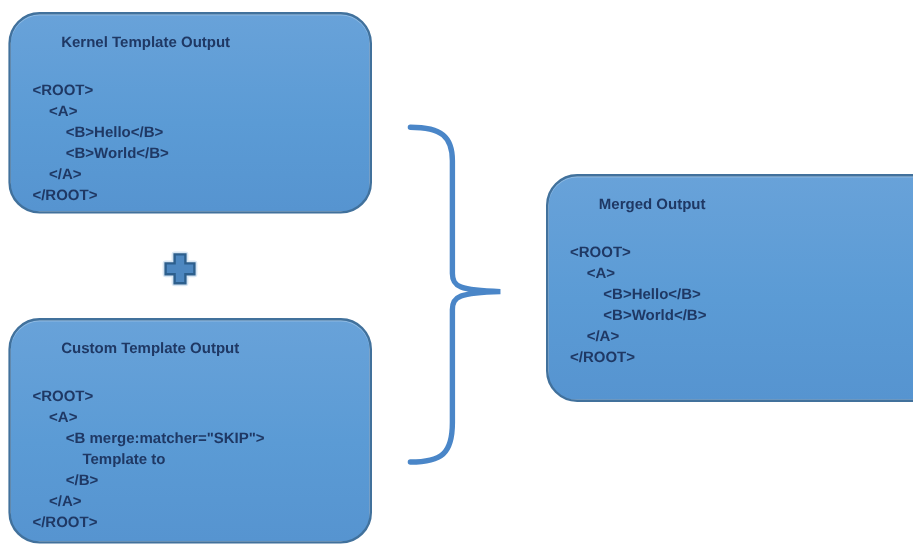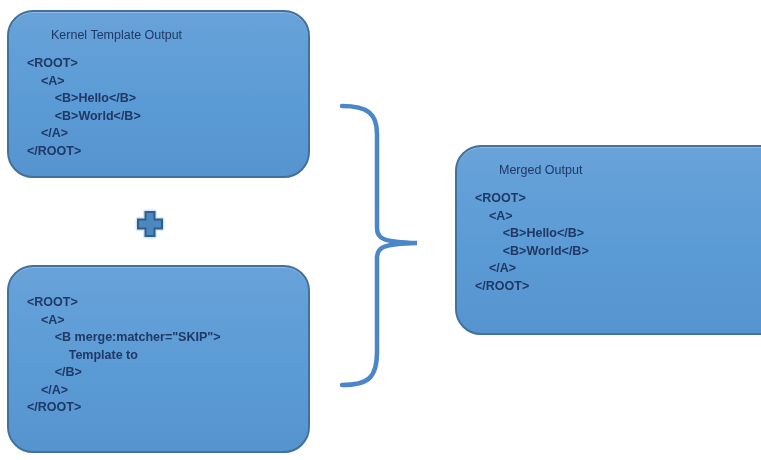--- a/index.html
+++ b/index.html
@@ -22,26 +22,26 @@
     border-radius: 26px;
     color: #1f3864;
     padding: 15px 18px;
     box-shadow: inset 0 1px 0 rgba(255,255,255,0.25);
   }
   #kernel-box { left: 7px;   top: 10px;  width: 303px; height: 168px; }
   #custom-box { left: 7px;   top: 265px; width: 303px; height: 188px; }
   #merged-box { left: 455px; top: 145px; width: 343px; height: 190px; }
   .box-title {
     font-size: 12.5px;
-    font-weight: normal;
+    font-weight: bold;
     line-height: 16px;
     padding-left: 24px;
   }
   .code {
-    margin-top: 12px;
+    margin-top: 24px;
     font-size: 12.5px;
     font-weight: bold;
   }
   .code-line {
     white-space: pre;
     line-height: 17.5px;
   }
   .operator {
     position: absolute;
   }
@@ -65,20 +65,21 @@
 </div>
 
 <div class="operator" id="plus-wrap">
   <svg width="30" height="30" viewBox="0 0 30 30">
     <path d="M 10.5,3 H 19.5 V 10.5 H 27 V 19.5 H 19.5 V 27 H 10.5 V 19.5 H 3 V 10.5 H 10.5 Z" fill="none" stroke="#d8e6f3" stroke-width="5" stroke-linejoin="round"></path>
     <path d="M 10.5,3 H 19.5 V 10.5 H 27 V 19.5 H 19.5 V 27 H 10.5 V 19.5 H 3 V 10.5 H 10.5 Z" fill="#4d87c0" stroke="#2d5f8d" stroke-width="2" stroke-linejoin="miter"></path>
   </svg>
 </div>
 
 <div class="box" id="custom-box">
+  <div class="box-title">Custom Template Output</div>
   <div class="code">
 
   <div class="code-line">&lt;ROOT&gt;</div>
       <div class="code-line">    &lt;A&gt;</div>
       <div class="code-line">        &lt;B merge:matcher="SKIP"&gt;</div>
       <div class="code-line">            Template to</div>
       <div class="code-line">        &lt;/B&gt;</div>
       <div class="code-line">    &lt;/A&gt;</div>
       <div class="code-line">&lt;/ROOT&gt;</div>
     </div>

